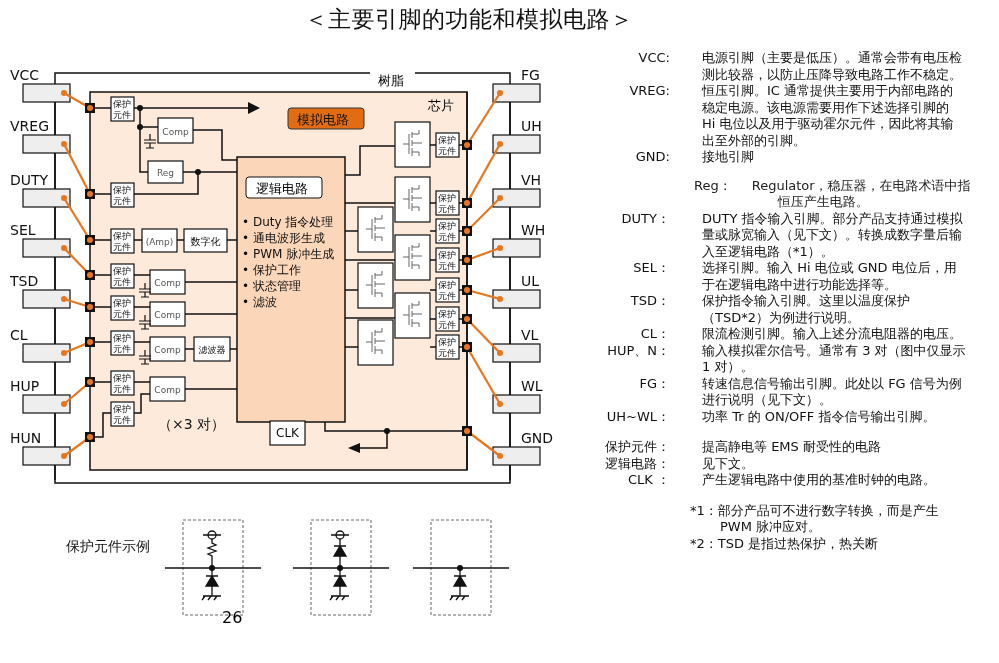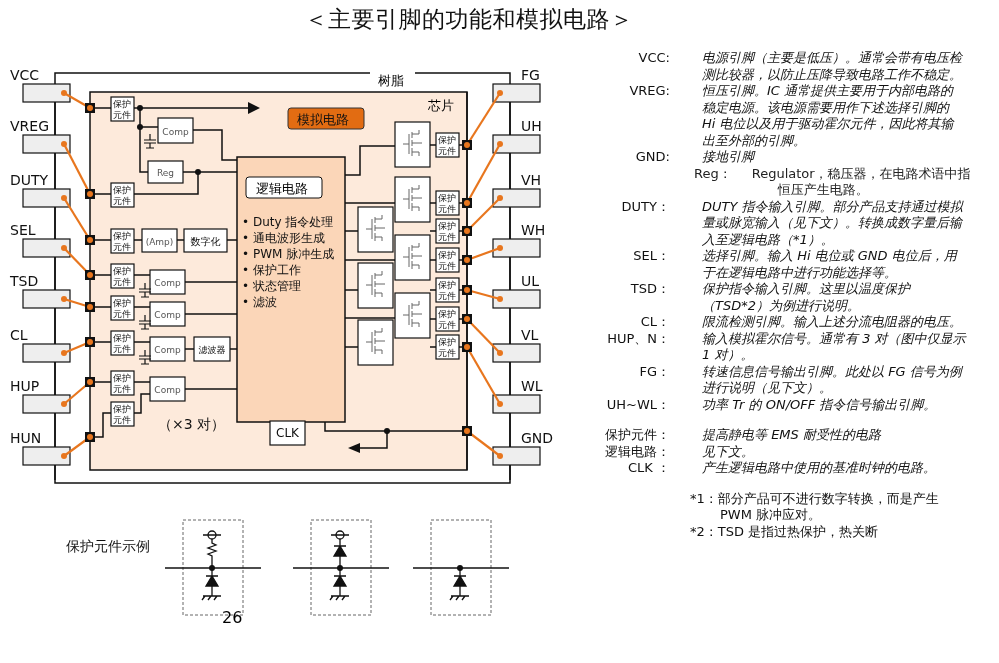--- a/index.html
+++ b/index.html
@@ -3,22 +3,22 @@
 <meta charset="utf-8">
 <style>
   html, body { margin:0; padding:0; background:#ffffff; }
   body { width:999px; height:663px; position:relative; overflow:hidden; font-family:"DejaVu Sans", sans-serif; color:#111; }
   .title { position:absolute; left:0; width:938px; top:4px; text-align:center; font-size:23px; letter-spacing:0.5px; color:#111; }
   svg#diagram { position:absolute; left:0; top:0; }
   .dtext { font-family:"DejaVu Sans", sans-serif; }
   .desc { position:absolute; left:582px; top:50px; width:417px; font-size:13px; line-height:16.5px; color:#111; }
   .row { display:flex;gap:20px; }
   .row .k { width:96px; text-align:right; flex:none; padding-right:8px; box-sizing:border-box; }
-  .row .v { flex:1; padding-left:4px;font-style:italic; }
-  .reg { padding-left:112px; color:#222; }
+  .row .v { flex:1; padding-left:4px; }
+  .reg { padding-left:112px; color:#222;margin-top:12px; }
   .gap { height:14px; }
   .note { padding-left:108px; }
   .note .nv { padding-left:30px; }
   .ex-label { position:absolute; left:66px; top:522px; font-size:14px;margin-top:16px; }
   .pagenum { position:absolute; left:222px; top:608px; font-size:16px; color:#000000; }
 </style>
 </head>
 <body>
 
 <div class="title">＜主要引脚的功能和模拟电路＞</div>

